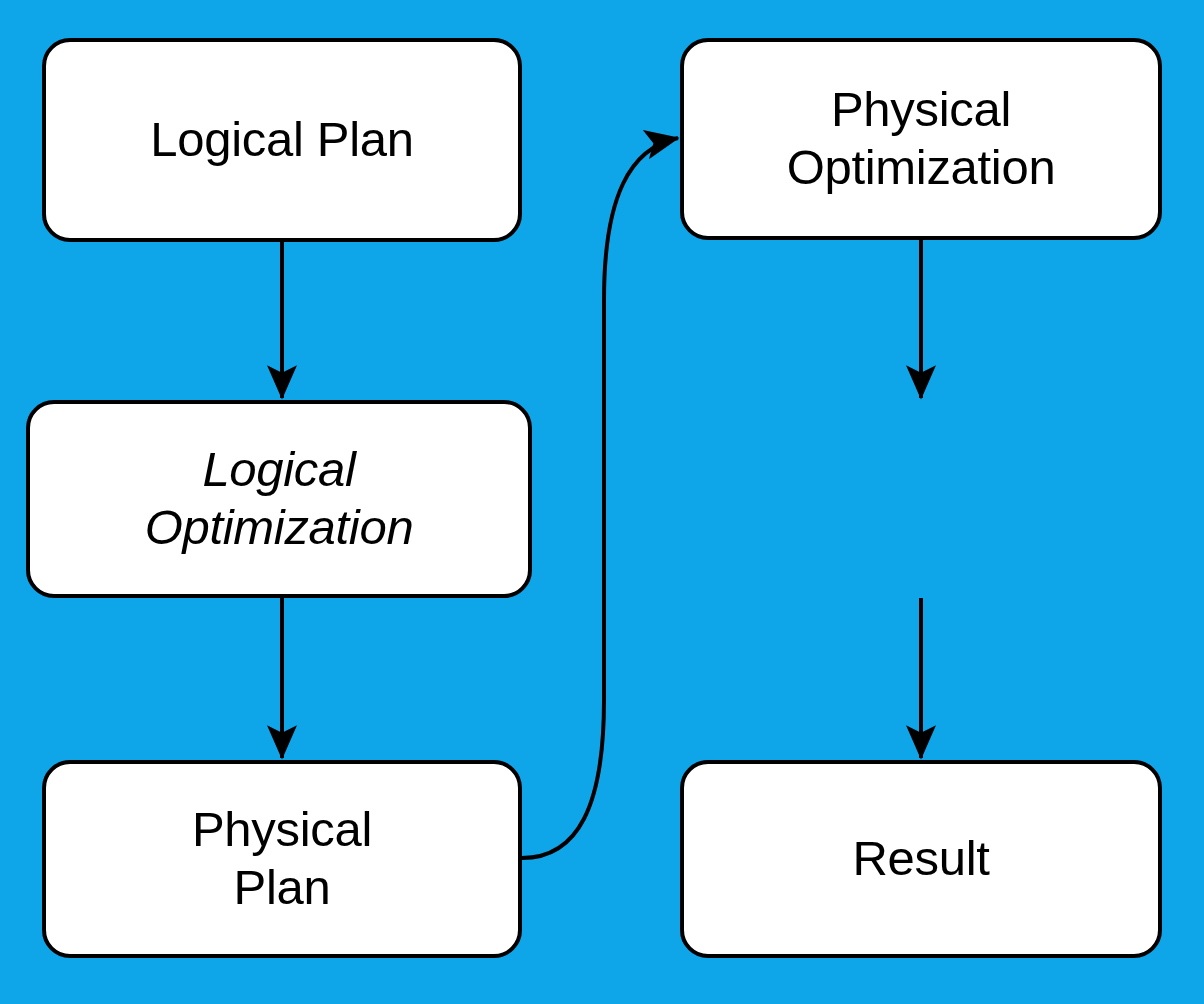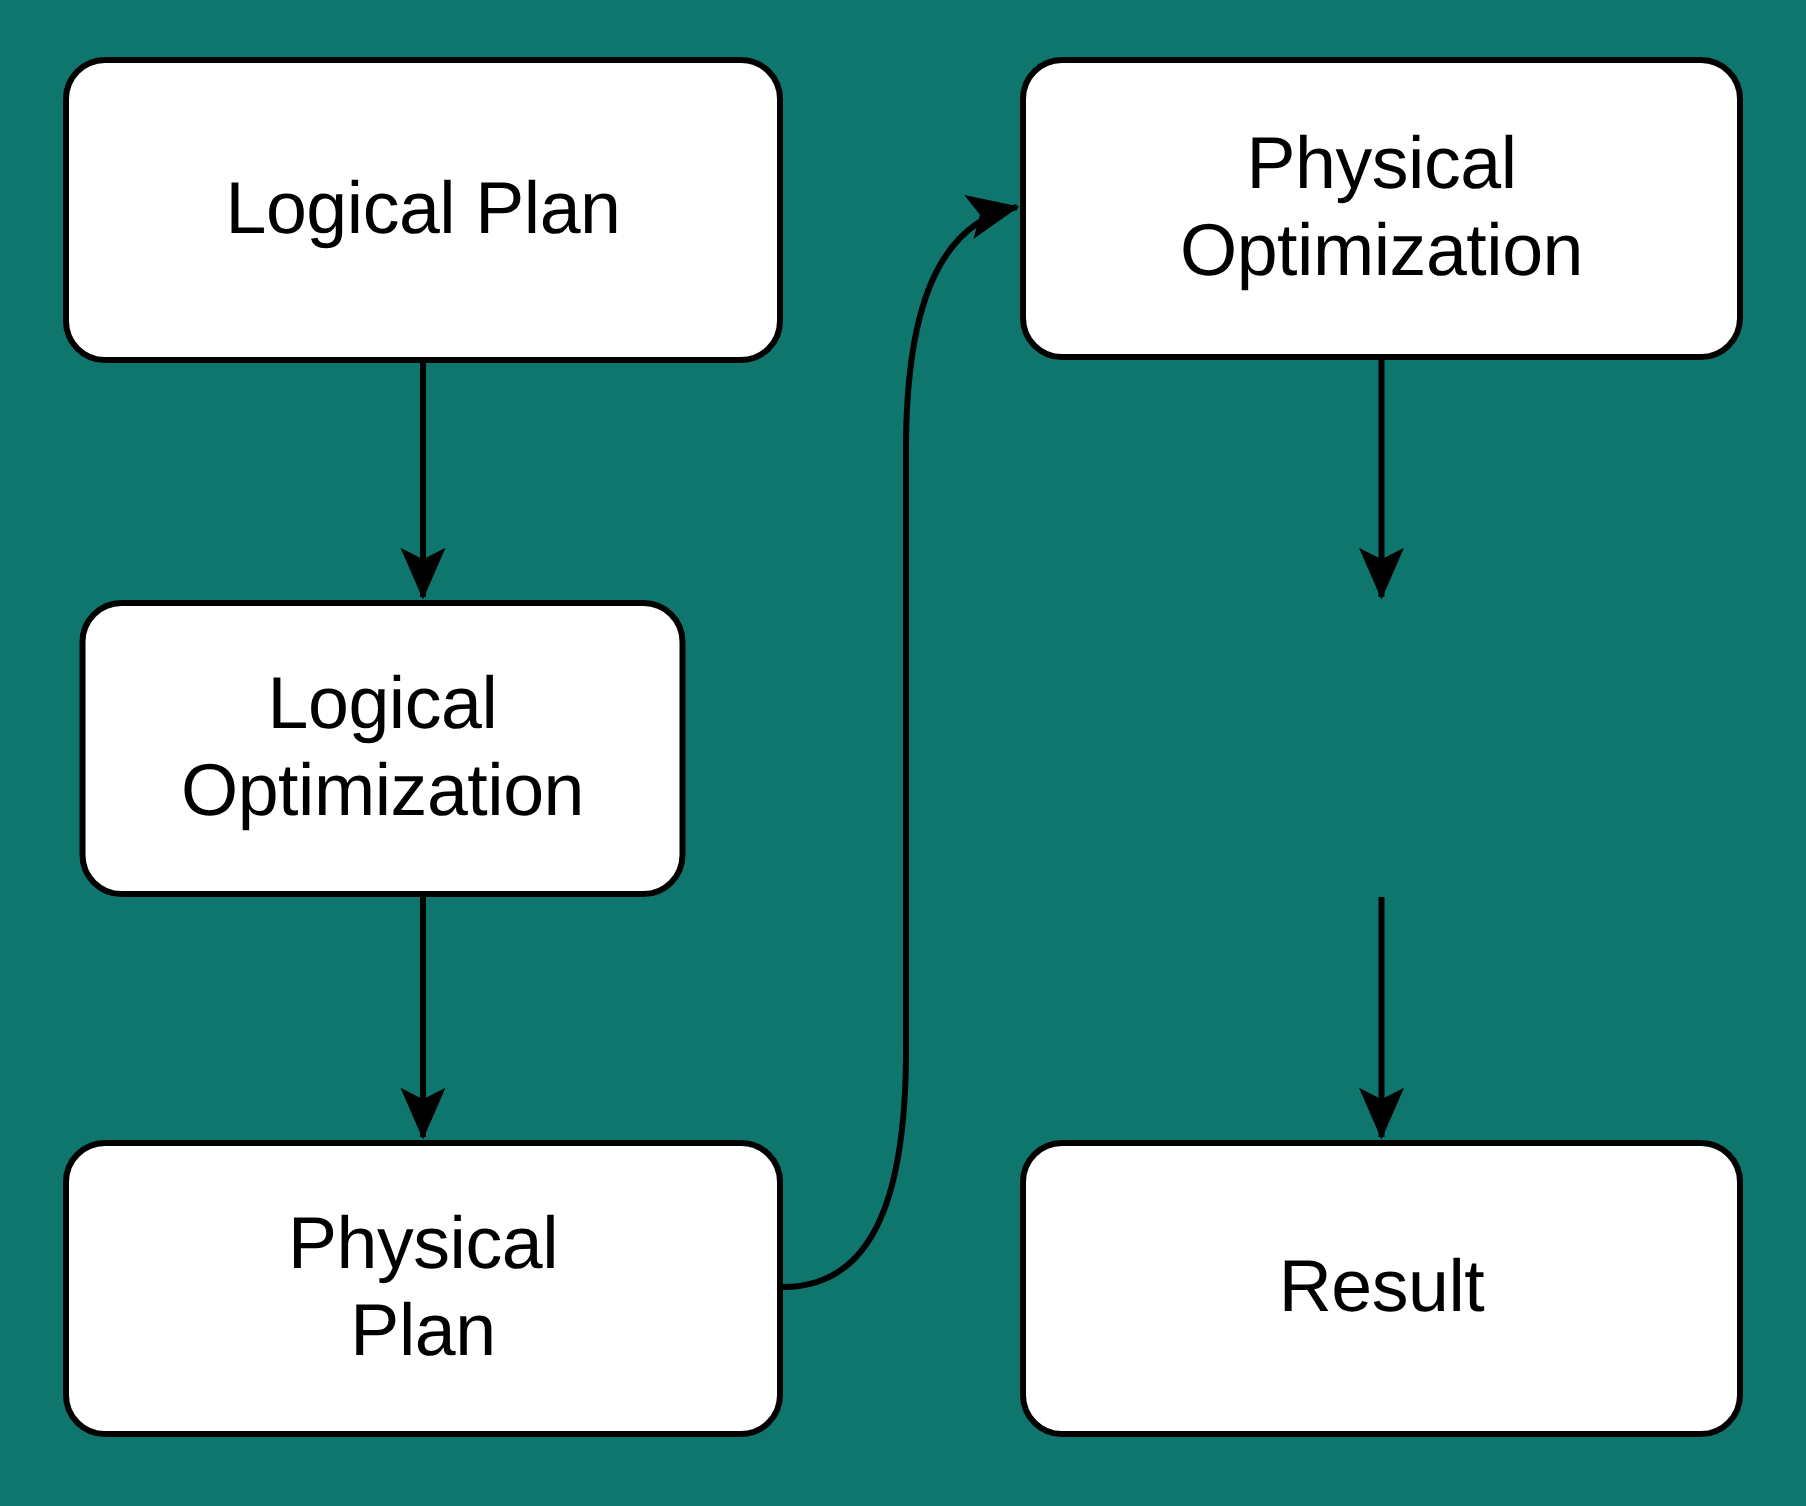--- a/index.html
+++ b/index.html
@@ -5,21 +5,21 @@
 <style>
   html, body {
     margin: 0;
     padding: 0;
     background: #ffffff;
   }
   #canvas {
     position: relative;
     width: 1204px;
     height: 1004px;
-    background: #0f766e;
+    background: #0ea5e9;
     overflow: hidden;
     font-family: "Liberation Sans", sans-serif;
   }
   #flow-svg {
     position: absolute;
     left: 0;
     top: 0;
     width: 1204px;
     height: 1004px;
   }
@@ -66,21 +66,21 @@
 
     <line x1="921" y1="240" x2="921" y2="398" stroke="#000000" stroke-width="4" marker-end="url(#arrowhead)"></line>
 
     <line x1="921" y1="598" x2="921" y2="758" stroke="#000000" stroke-width="4" marker-end="url(#arrowhead)"></line>
   </svg>
 
   <div class="node-box" style="left:42px; top:38px; width:480px; height:204px;">
     <span class="node-label">Logical Plan</span>
   </div>
 
-  <div class="node-box" style="left:53px; top:400px; width:404px; height:198px;">
+  <div class="node-box" style="left:26px; top:400px; width:506px; height:198px;font-style:italic;">
     <span class="node-label">Logical
 Optimization</span>
   </div>
 
   <div class="node-box" style="left:42px; top:760px; width:480px; height:198px;">
     <span class="node-label">Physical
 Plan</span>
   </div>
 
   <div class="node-box" style="left:680px; top:38px; width:482px; height:202px;">

